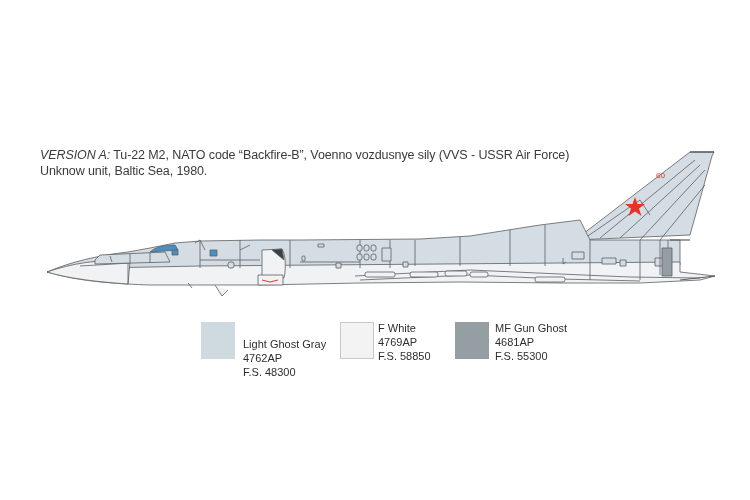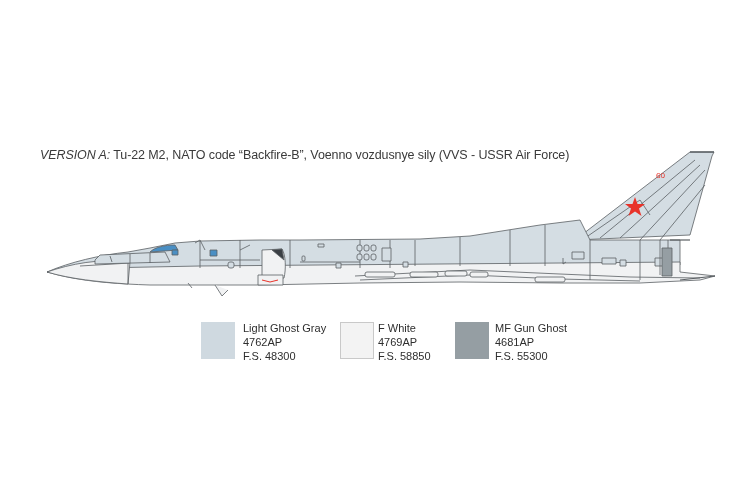--- a/index.html
+++ b/index.html
@@ -9,20 +9,21 @@
   .aircraft { position:absolute; left:0; top:140px; width:750px; height:170px; }
   .swatch-item { position:absolute; top:322px; height:40px; }
   .swatch { position:absolute; left:0; top:0; width:34px; height:37px; box-sizing:border-box; }
   .swatch-text { position:absolute; top:0px; font-size:11px; line-height:13.8px; color:#2e2e2e; white-space:nowrap; }
 </style>
 </head>
 <body>
 
 <div class="caption">
   <div><span class="ver">VERSION A:</span><span> Tu-22 M2, NATO code “Backfire-B”, Voenno vozdusnye sily (VVS - USSR Air Force)</span></div>
+  <div>Unknow unit, Baltic Sea, 1980.</div>
 </div>
 
 <svg class="aircraft" viewBox="0 140 750 170" xmlns="http://www.w3.org/2000/svg">
   <g stroke="#5a5f63" stroke-width="0.8" fill="none" stroke-linejoin="round">
 
     <path d="M575,240 L690,152 L714,152 L712,156 L690,235 Z" fill="#d4dde3"></path>
     <path d="M600,238 L695,160 M620,238 L700,165 M640,240 L705,170 M660,240 L705,185 M585,238 L640,200 L650,215"></path>
     <line x1="690" y1="152" x2="714" y2="152" stroke-width="1.4"></line>
 
     <path d="M47,272 C70,262 100,255 128,252 L150,248 L175,243 L200,241 L260,240 L300,240 L420,239 L470,236 L540,225 L580,220 L590,240 L650,240 L680,240 L680,265 L200,268 L120,270 Z" fill="#d4dde3"></path>
@@ -86,21 +87,21 @@
     <path d="M188,283 L192,288"></path>
   </g>
 
   <polygon points="635,197 637.5,204 645,204 639,208.5 641.5,216 635,211.5 628.5,216 631,208.5 625,204 632.5,204" fill="#e8332a"></polygon>
 
   <text x="655" y="179" fill="#e8332a" font-size="8" font-family="Liberation Sans, sans-serif" transform="rotate(180 660 176)">09</text>
 </svg>
 
 <div class="swatch-item" style="left:201px;">
   <div class="swatch" style="background:#cfd9e0;"></div>
-  <div class="swatch-text" style="left:42px;">
+  <div class="swatch-text" style="left:42px;margin-top:16px;">
     <div>Light Ghost Gray</div>
     <div>4762AP</div>
     <div>F.S. 48300</div>
   </div>
 </div>
 
 <div class="swatch-item" style="left:340px;">
   <div class="swatch" style="background:#f3f3f3; border:1px solid #c9c9c9;"></div>
   <div class="swatch-text" style="left:38px;">
     <div>F White</div>

